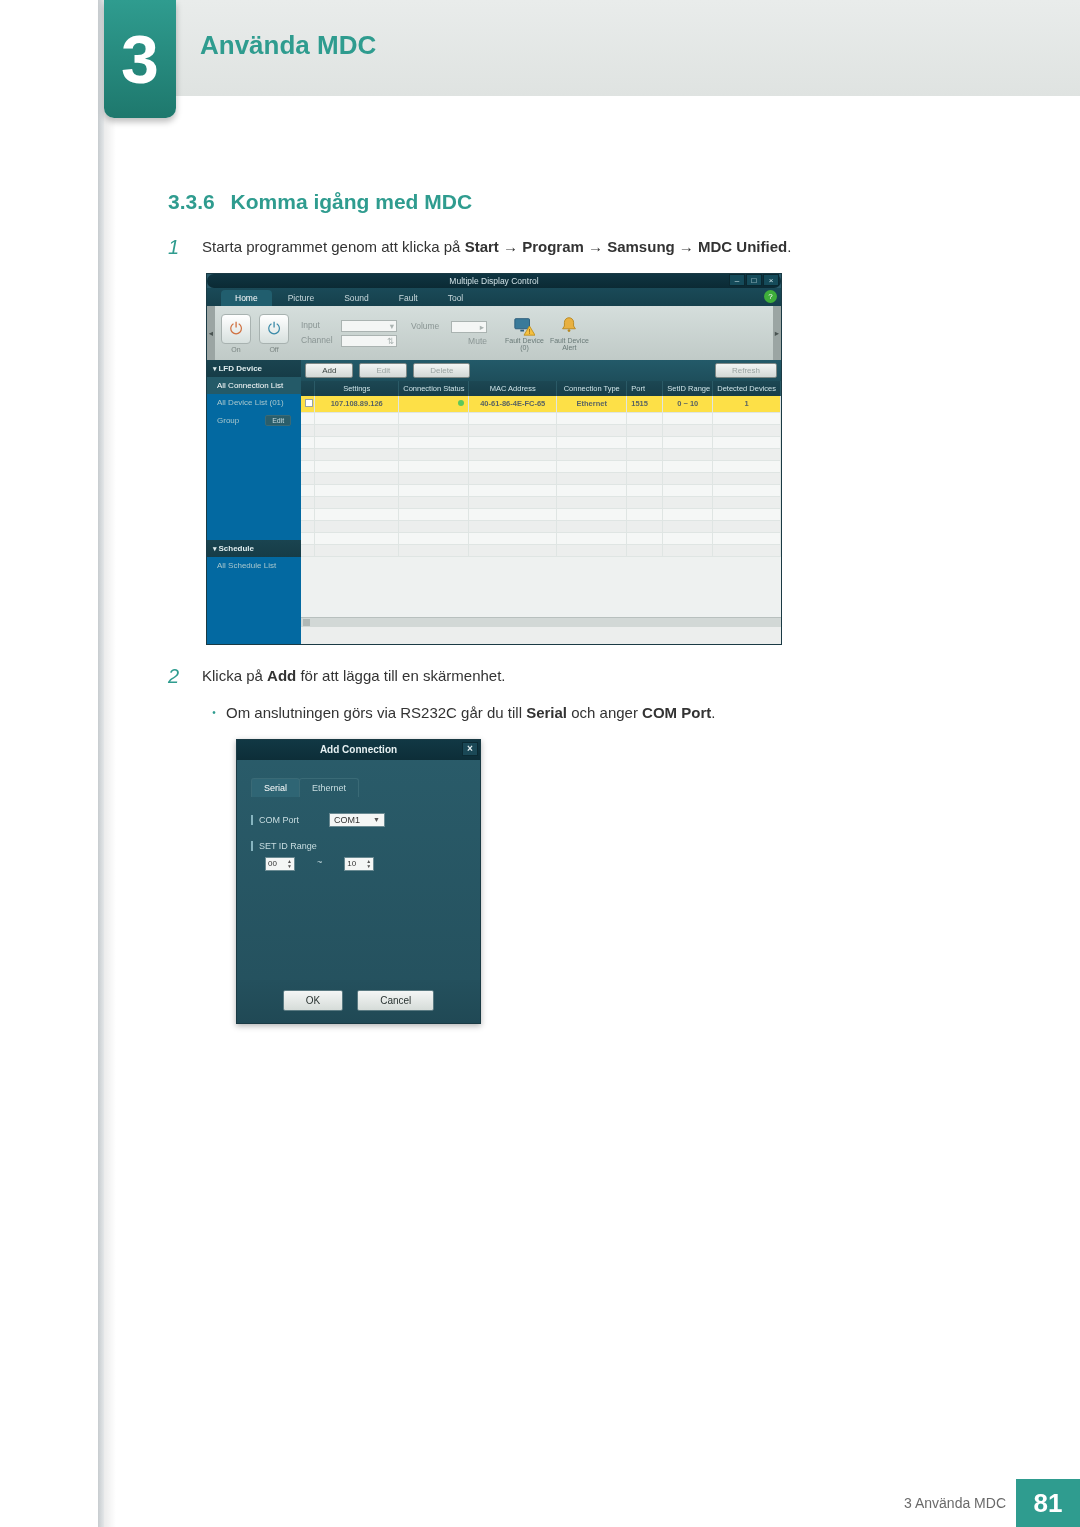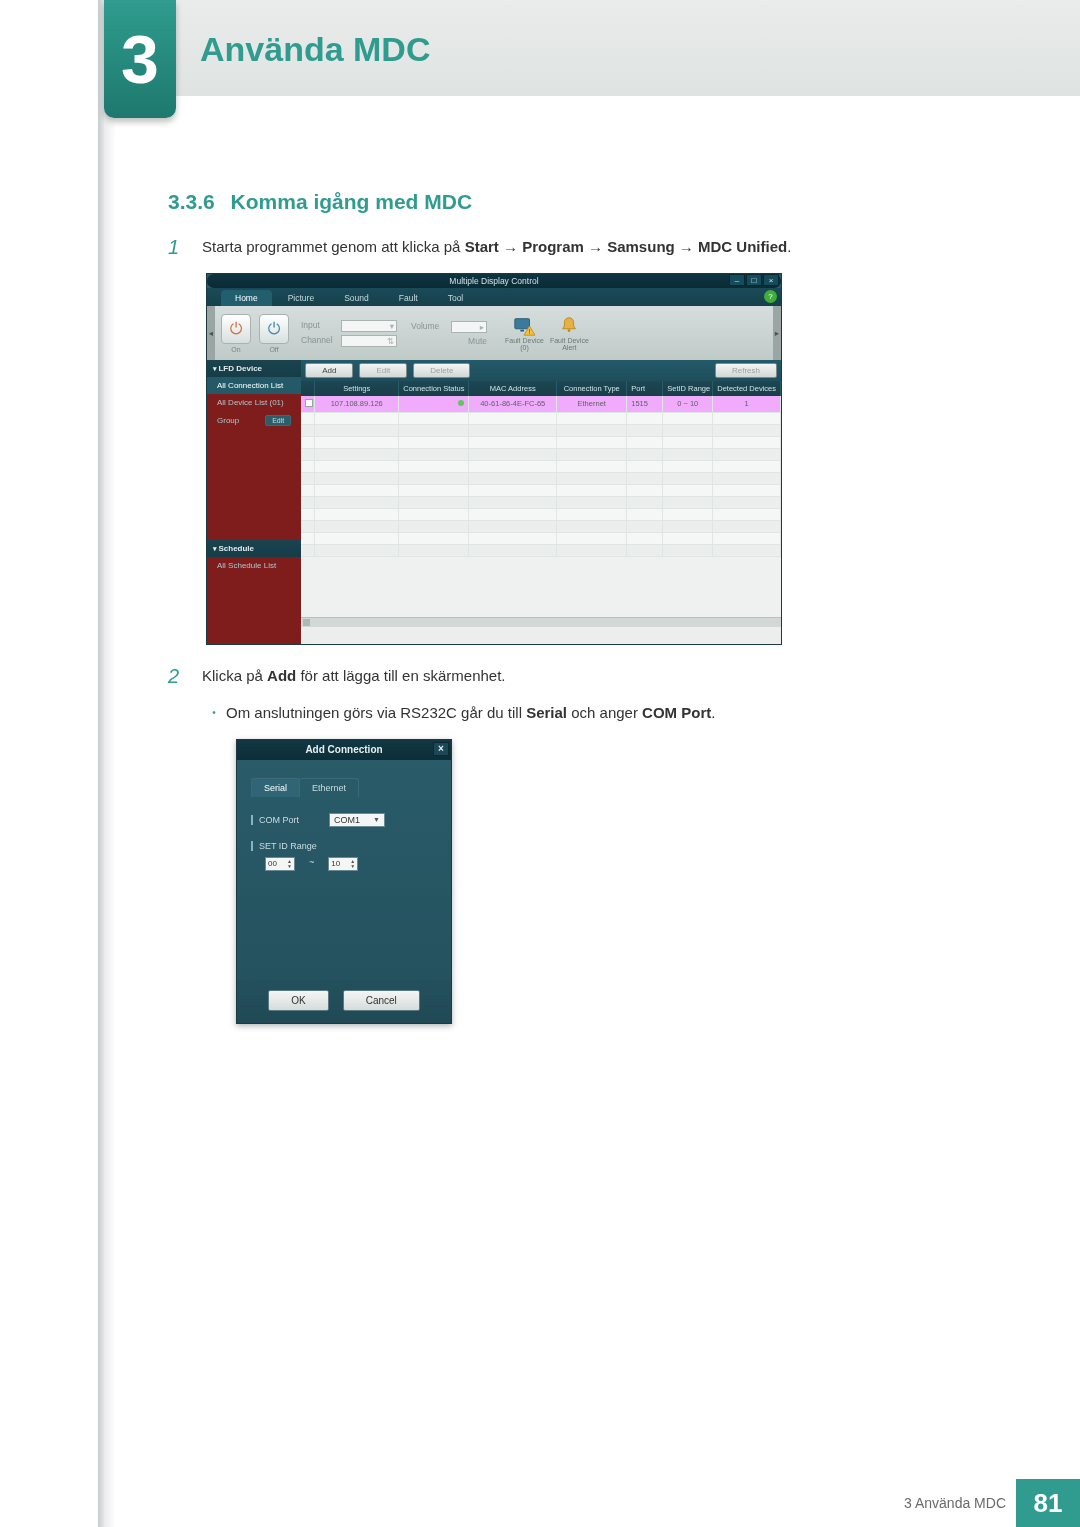--- a/index.html
+++ b/index.html
@@ -40,21 +40,21 @@
     background: linear-gradient(180deg,#2f9c8f 0%,#1e786d 100%);
     border-radius: 0 0 10px 10px;
     color: #fff;
     display:flex; align-items:center; justify-content:center;
     font-size: 68px; font-weight: 700;
     box-shadow: 0 4px 6px rgba(0,0,0,0.25);
   }
   .chapter-title {
     position: absolute;
     left: 200px; top: 30px;
-    font-size: 34px;
+    font-size: 26px;
     font-weight: 600;
     color: #2f9c8f;
   }
   .content {
     position: absolute;
     left: 168px; top: 190px; width: 800px;
   }
   .section-head {
     color: #2f9c8f;
     font-size: 21px;
@@ -151,21 +151,21 @@
     display:flex;flex-direction:column;align-items:center;margin-left:6px;
   }
   .mdc-fault .ic { width:22px;height:22px; }
   .mdc-fault .lbl { font-size:7px;color:#6a7a78;text-align:center;line-height:1.05;}
   .mdc-side-toggle{
     width:8px;height:54px;background:#9ba5a3;position:absolute;top:0;
     display:flex;align-items:center;justify-content:center;color:#4a5452;
   }
   .mdc-midrow { display:flex; }
   .mdc-side {
-    width:116px; background:#7f1d1d;
+    width:116px; background:#0369a1;
   }
   .mdc-side .hdr {
     background:linear-gradient(180deg,#1a4450,#163c47);
     padding:4px 6px; color:#e0edef; font-weight:600;font-size:8px;
   }
   .mdc-side .hdr::before{content:"▾ "; font-size:7px;}
   .mdc-side .item {
     padding:4px 10px; color:#a9c7cd; font-size:8px;
     display:flex;justify-content:space-between;align-items:center;
   }
@@ -196,34 +196,34 @@
   }
   .mdc-col-chk{width:14px;flex:0 0 14px;}
   .mdc-col-ip{width:84px;flex:0 0 84px;text-align:center;}
   .mdc-col-status{width:70px;flex:0 0 70px;text-align:right;}
   .mdc-col-mac{width:88px;flex:0 0 88px;text-align:center;}
   .mdc-col-ct{width:70px;flex:0 0 70px;text-align:center;}
   .mdc-col-port{width:36px;flex:0 0 36px;}
   .mdc-col-range{width:50px;flex:0 0 50px;text-align:center;}
   .mdc-col-det{flex:1;text-align:center;}
   .mdc-gridrow {
-    display:flex; background:#f0abfc; color:#5a6462; font-size:7.5px;
+    display:flex; background:#fde047; color:#5a6462; font-size:7.5px;font-weight:bold;
   }
   .mdc-gridrow > div { border-right:1px solid #dfe5e3; border-bottom:1px solid #dfe5e3;}
   .mdc-striperow{height:12px;display:flex;}
   .mdc-striperow>div{border-right:1px solid #dfe5e3;border-bottom:1px solid #dfe5e3;}
   .mdc-striperow.alt{background:#f5f7f6;}
   .mdc-status-dot{display:inline-block;width:6px;height:6px;border-radius:50%;background:#5cc85c;}
   .mdc-chk{display:inline-block;width:8px;height:8px;border:1px solid #9aa4a2;background:#fff;}
   .mdc-scrollbar{height:10px;background:#d2d8d6;border-top:1px solid #b8c0be;position:relative;}
   .mdc-scrollbar::before{content:"";position:absolute;left:2px;top:1px;width:7px;height:7px;background:#b0b8b6;}
 
   
   .add-dlg {
-    width: 216px;
+    width: 245px;
     margin: 12px 0 0 68px;
     border: 1px solid #1a3a44;
     background: linear-gradient(180deg,#2a5c6a,#24505d);
     font-size: 9px;
     color:#c8dde1;
     box-shadow: 0 2px 6px rgba(0,0,0,0.3);
   }
   .add-title {
     background: linear-gradient(180deg,#113844,#0d2e38);
     height: 20px;
@@ -249,21 +249,21 @@
   .add-combo{
     background:#f4f6f5;border:1px solid #6a8a92;color:#333;
     padding:1px 4px; display:flex;align-items:center;justify-content:space-between;
   }
   .add-combo .tri{font-size:7px;color:#555;}
   .add-spin{
     width:30px;background:#f4f6f5;border:1px solid #6a8a92;color:#333;
     padding:1px 2px;display:flex;align-items:center;justify-content:space-between;font-size:8px;
   }
   .add-spin .ud{display:flex;flex-direction:column;font-size:5px;line-height:5px;color:#555;}
-  .add-range-row{display:flex;gap:14px;margin-left:14px;}
+  .add-range-row{display:flex;gap:22px;margin-left:14px;}
   .add-btns{
     display:flex;justify-content:center;gap:14px;
     padding:10px 0 12px;
     background:linear-gradient(180deg,#24505d,#204955);
   }
   .add-btn{
     padding:4px 22px;
     background:linear-gradient(180deg,#f4f6f5,#d6dcd9);
     border:1px solid #5a7a82;border-radius:2px;
     color:#2a3432;font-size:10px;

